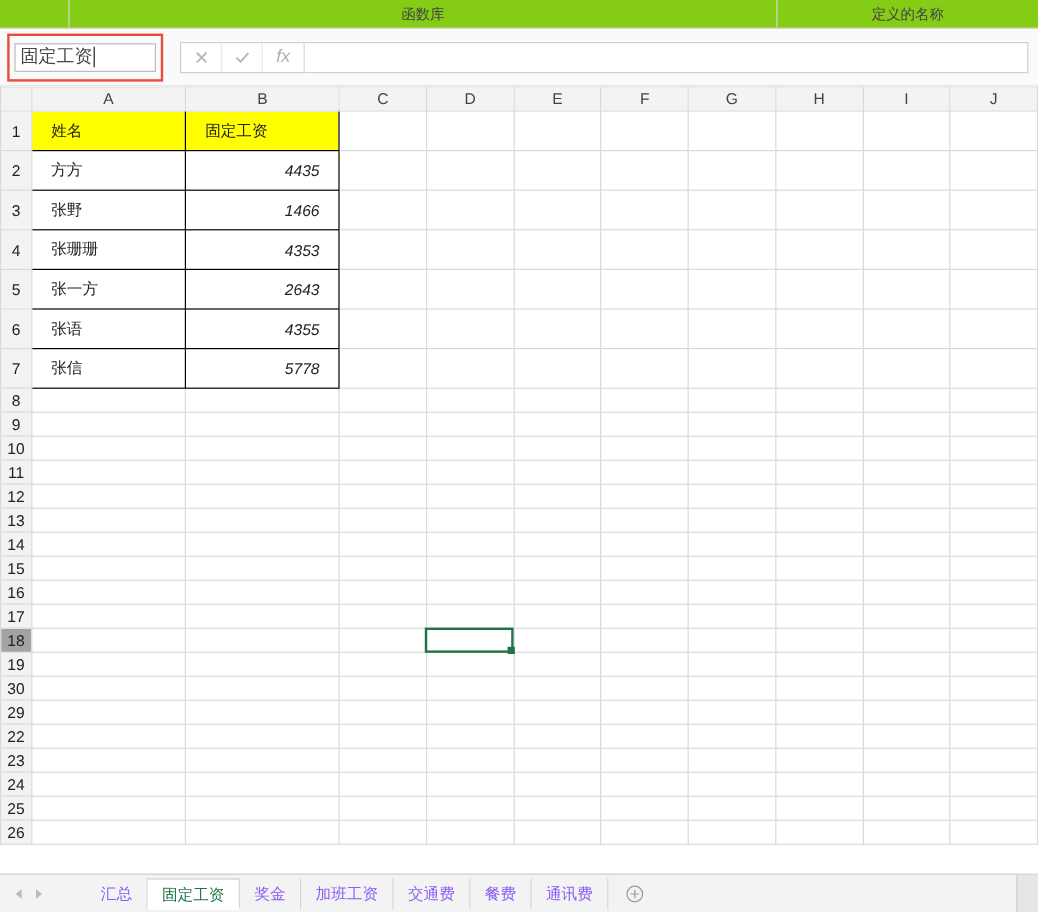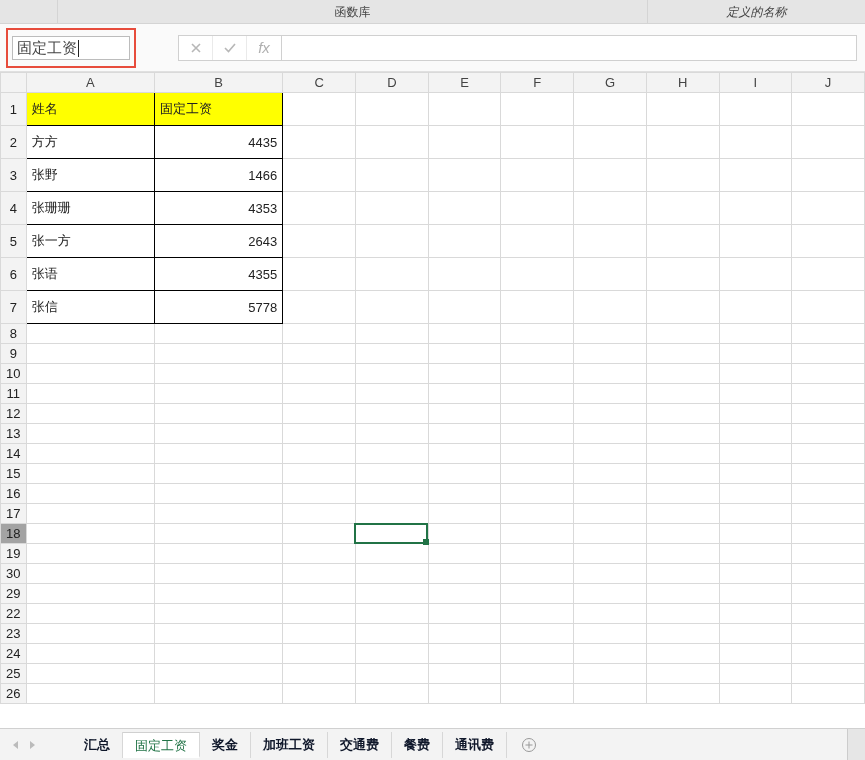--- a/index.html
+++ b/index.html
@@ -1,30 +1,30 @@
 <!DOCTYPE html>
 <html><head>
 <meta charset="utf-8">
 <style>
   * { box-sizing: border-box; margin: 0; padding: 0; font-family: "Microsoft YaHei", "SimSun", Arial, sans-serif; }
   body { background: #fff; width: 865px; height: 760px; overflow: hidden; position: relative; }
 
   
   .ribbon-groups {
     height: 24px;
-    background: #e5e5e5;
+    background: #84cc16;
     border-bottom: 1px solid #d4d4d4;
     display: flex;
     align-items: center;
     font-size: 12px;
     color: #444;
   }
   .ribbon-groups .grp-a { width:58px; border-right:1px solid #d4d4d4; height:100%; }
   .ribbon-groups .grp-b { flex:0 0 590px; text-align:center; height:100%; line-height:24px; border-right:1px solid #d4d4d4; }
-  .ribbon-groups .grp-c { flex:1; text-align:center; height:100%; line-height:24px;font-style:italic; }
+  .ribbon-groups .grp-c { flex:1; text-align:center; height:100%; line-height:24px; }
 
   
   .formula-row {
     height: 48px;
     background: #fafafa;
     border-bottom: 1px solid #e0e0e0;
     display: flex;
     align-items: center;
     gap: 14px;
     padding: 6px 8px 6px 6px;
@@ -123,22 +123,22 @@
     height:20px;
   }
   col.rowhdr { width:24px; }
   col.wide   { width:120px; }
   col.norm   { width:68px; }
 
   td.rownum { background:#f3f3f3; text-align:center; font-size:12px; color:#444; }
 
   
   tr.data td.rl { height:33px; }
-  .cell-inner { padding:0 5px; height:100%; display:flex; align-items:center; width:100%; }
-  .ra { justify-content:flex-end; }
+  .cell-inner { padding:0 16px; height:100%; display:flex; align-items:center; width:100%; }
+  .ra { justify-content:flex-end;font-style:italic; }
   .la { justify-content:flex-start; }
 
   .hdr-cell   { background:#ffff00 !important; font-size:20px; }
   .data-name  { font-size:20px;margin-top:25px; }
   .data-num   { font-size:20px; text-align:right; }
   .dborder    { border:1px solid #000 !important; }
 
   th.col-active { background:#e0e8d8; }
   td.row-active { background:#a3a3a3; }
 
@@ -170,23 +170,22 @@
   .tab-nav-btn {
     width:18px; height:24px;
     display:flex; align-items:center; justify-content:center;
     color:#bbb;
   }
   .tab-sep-first { width:30px; }
   .sheet-tab {
     padding:0 12px;
     height:26px;
     line-height:26px;
-    color:#0f172a;
+    color:#8b5cf6;
     border-right:1px solid #d7d7d7;
-    font-weight:bold;
   }
   .sheet-tab:first-of-type { border-left:1px solid #d7d7d7; }
   .sheet-tab.active {
     background:#fff;
     color:#217346;
     border-top:1px solid #d0d0d0;
     border-bottom:2px solid #fff;
     font-weight:500;
   }
   .add-sheet {
@@ -210,21 +209,21 @@
   <div class="grp-b" data-name="ribbon-group-function-library">函数库</div>
   <div class="grp-c" data-name="ribbon-group-defined-names">定义的名称</div>
 </div>
 
 <div class="formula-row" data-name="formula-bar">
   <div class="name-box-wrap" data-name="name-box-highlight">
     <div class="name-box" data-name="name-box">
       <span data-name="name-box-value">固定工资</span><span class="caret" data-name="text-caret"></span>
     </div>
   </div>
-  <div style="display:flex; align-items:center; flex:1;margin-left:28px;">
+  <div style="display:flex; align-items:center; flex:1;">
     <div class="fn-buttons" data-name="formula-buttons">
       <div class="fn-btn" data-name="cancel-button" title="取消">
         <svg data-name="x-icon" width="12" height="12" viewBox="0 0 12 12">
             <path d="M2 2 L10 10 M10 2 L2 10" stroke="#b7b7b7" stroke-width="1.6" fill="none"></path>
           </svg>
       </div>
       <div class="fn-btn" data-name="enter-button" title="输入">
         <svg data-name="check-icon" width="14" height="12" viewBox="0 0 14 12">
             <path d="M2 6 L5.5 9.5 L12 2" stroke="#b7b7b7" stroke-width="1.6" fill="none"></path>
           </svg>

